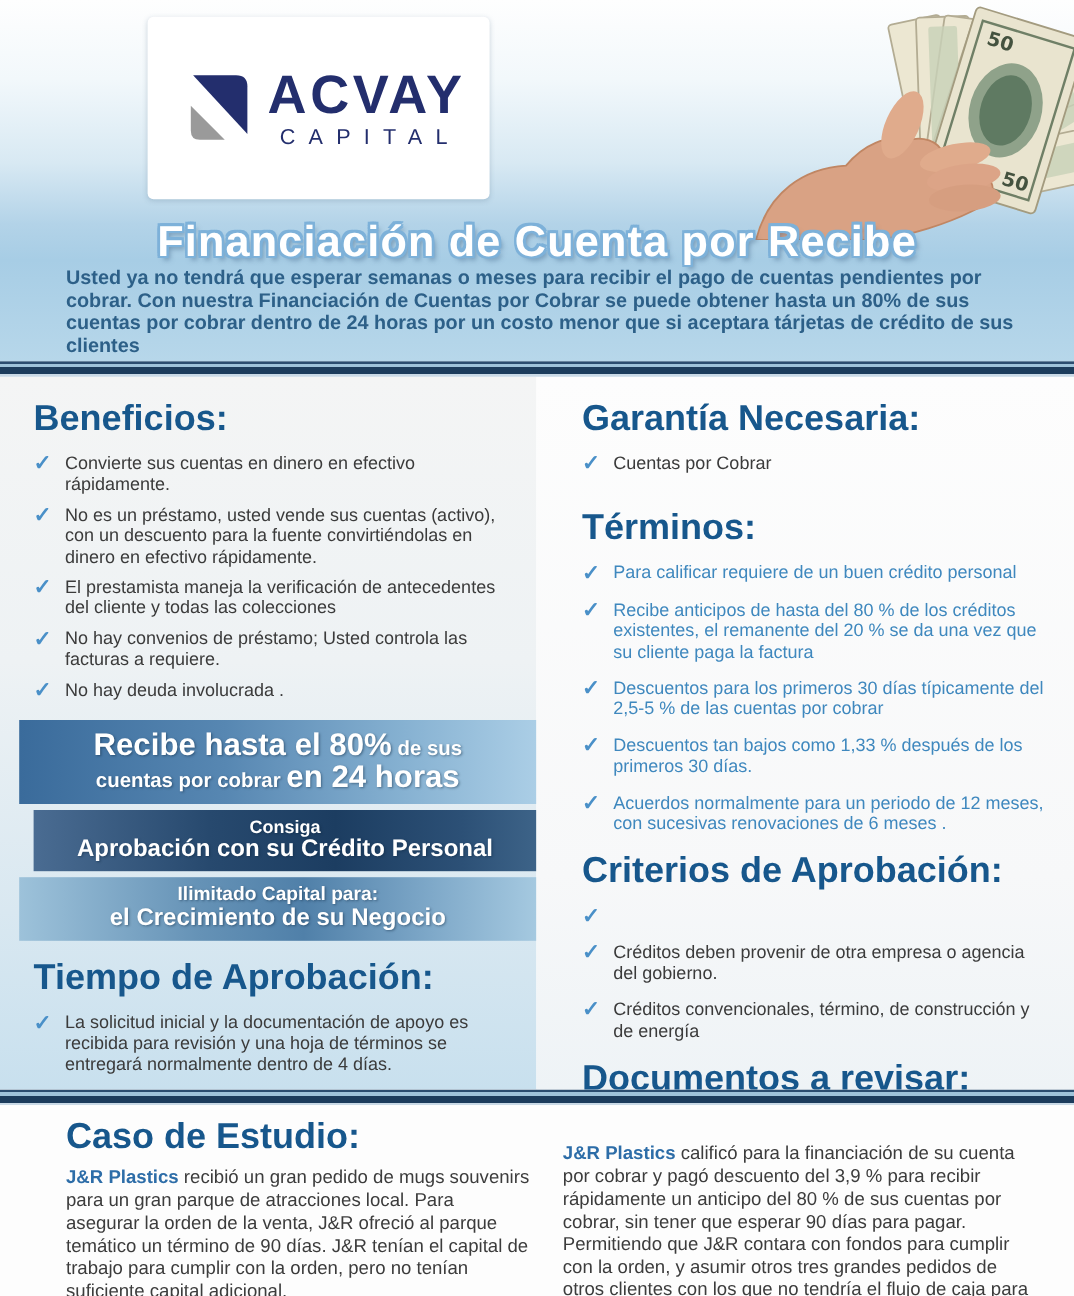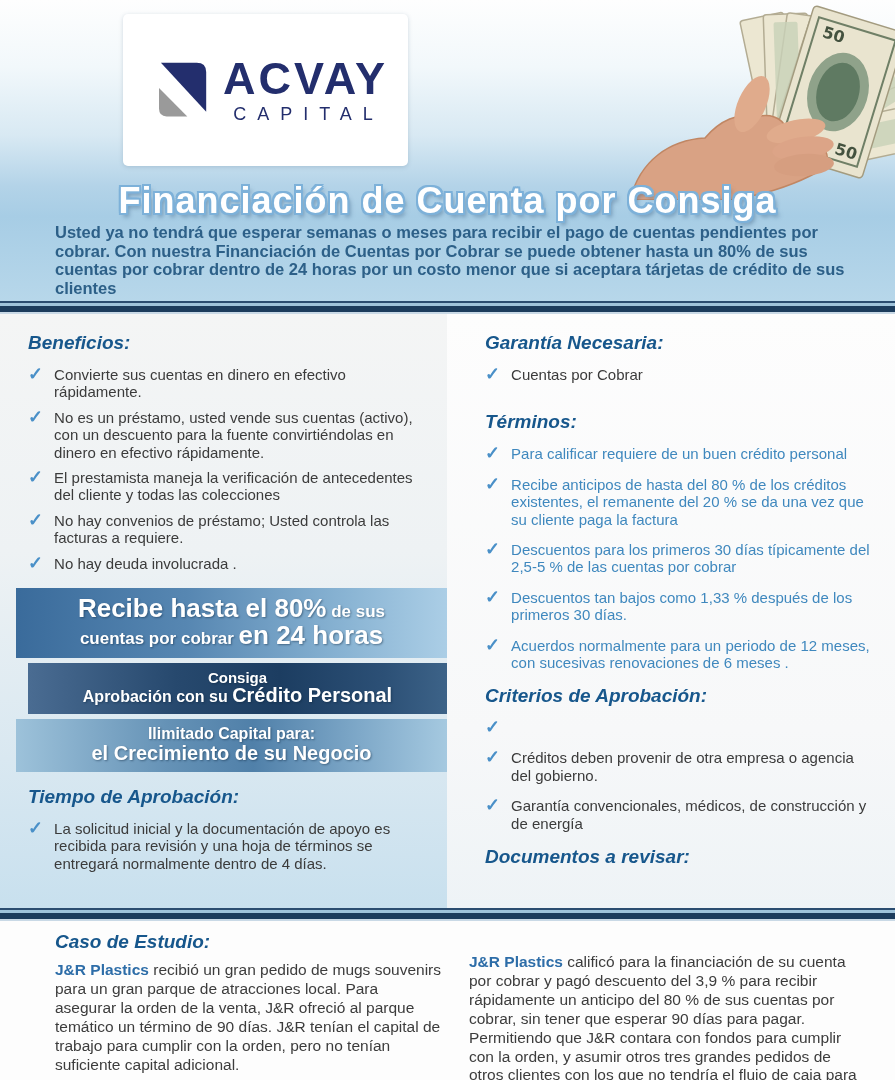--- a/index.html
+++ b/index.html
@@ -29,38 +29,38 @@
   .divider { height:13px;
              background:linear-gradient(180deg,#2b4d70 0 2px,#9fc3da 2px 5px,#1c3c5c 5px 11px,#c9d9e6 11px 13px); }
 
   
   .body-cols { display:flex; height:594px; overflow:hidden; }
   .col-left  { width:447px; flex:0 0 447px; padding:14px 14px 0 28px;
                background:linear-gradient(180deg,#f4f5f5 0%,#eef2f4 40%,#d9e8f1 75%,#c8e0ee 100%); }
   .col-right { flex:1; padding:14px 24px 0 38px;
                background:linear-gradient(180deg,#fdfdfd 0%,#f7f8f9 70%,#eef3f6 100%); }
 
-  h2.sec { font-size:19px; font-weight:bold; color:#17578c; margin:4px 0 12px;font-style:italic; }
+  h2.sec { font-size:30px; font-weight:bold; color:#17578c; margin:4px 0 12px; }
   ul.checklist { list-style:none; }
   ul.checklist li { display:flex; gap:11px; margin-bottom:8px; font-size:15px; color:#3b3b3b; line-height:1.16; }
   .check { color:#4a90c8; font-size:18px; font-weight:bold; line-height:.95; flex:0 0 auto; }
   ul.blue li { color:#3f88be; }
   ul.spread li { margin-bottom:13px; }
 
   
   .banners { margin:16px -14px 14px -28px;padding-left:16px; }
   .banner { text-align:center; color:#fff; padding:7px 4px 8px; margin-bottom:5px;
             text-shadow:1px 1px 2px rgba(10,35,60,.45); line-height:1.05; }
   .banner1 { background:linear-gradient(90deg,#3a6b9b 0%,#5787b2 40%,#87b2d2 75%,#abcee6 100%); }
   .banner2 { background:linear-gradient(90deg,#4a6c92 0%,#27496e 35%,#1c3d61 60%,#2c5076 85%,#3d6388 100%);margin-left:12px; }
   .banner3 { background:linear-gradient(90deg,#9dc2da 0%,#6592b6 35%,#5080a9 55%,#7fa9c9 80%,#a5c9e0 100%); }
   .b-big { font-size:26px; font-weight:bold; }
   .b-small { font-size:17px; font-weight:bold; }
   .b-top { font-size:15px; font-weight:bold; display:block; }
-  .b-mid { font-size:16px; font-weight:bold; }
+  .b-mid { font-size:20px; font-weight:bold; }
   .b-strong { font-size:20px; font-weight:bold; }
   .b-top3 { font-size:16px; font-weight:bold; display:block; }
   .b-strong3 { font-size:20px; font-weight:bold; }
 
   
   .caso { background:#fdfdfd; padding:8px 32px 0 55px; height:187px; display:flex; gap:26px; }
   .caso-left { width:388px; flex:0 0 388px; }
   .caso-left h2.sec { margin:2px 0 8px; }
   .caso p { font-size:15.5px; color:#3c3c3c; line-height:1.22; }
   .caso-right { flex:1; padding-top:24px; }
@@ -115,21 +115,21 @@
           </g>
           <path d="M30 200 C40 160 70 140 105 138 C120 120 140 112 152 118 C170 112 182 118 186 128 C196 124 206 128 208 138 C220 136 228 142 226 152 C230 160 224 170 210 176 C190 186 160 196 130 200 Z" fill="#d9a284" stroke="#c08663" stroke-width="1.5"></path>
           <ellipse cx="196" cy="131" rx="30" ry="11" fill="#e0ab8c" transform="rotate(-12 196 131)"></ellipse>
           <ellipse cx="203" cy="148" rx="31" ry="11" fill="#dca487" transform="rotate(-8 203 148)"></ellipse>
           <ellipse cx="204" cy="165" rx="30" ry="11" fill="#d69e80" transform="rotate(-4 204 165)"></ellipse>
           <ellipse cx="152" cy="104" rx="14" ry="30" fill="#e0ab8c" transform="rotate(24 152 104)"></ellipse>
         </g>
       </svg>
     </div>
 
-    <div class="hero-title">Financiación de Cuenta por Consiga</div>
+    <div class="hero-title">Financiación de Cuenta por Recibe</div>
     <div class="hero-intro">Usted ya no tendrá que esperar semanas o meses para recibir el pago de cuentas pendientes por cobrar. Con nuestra Financiación de Cuentas por Cobrar se puede obtener hasta un 80% de sus cuentas por cobrar dentro de 24 horas por un costo menor que si aceptara tárjetas de crédito de sus clientes</div>
   </div>
 
   <div class="divider"></div>
 
   <div class="body-cols">
 
     <div class="col-left">
       <h2 class="sec">Beneficios:</h2>
       <ul class="checklist">
@@ -217,21 +217,21 @@
       <ul class="checklist spread" style="margin-bottom:14px;">
         <li>
             <span class="check">✓</span>
           </li>
         <li>
             <span class="check">✓</span>
             <span>Créditos deben provenir de otra empresa o agencia del gobierno.</span>
           </li>
         <li>
             <span class="check">✓</span>
-            <span>Garantía convencionales, médicos, de construcción y de energía</span>
+            <span>Créditos convencionales, término, de construcción y de energía</span>
           </li>
       </ul>
 
       <h2 class="sec">Documentos a revisar:</h2>
 
     </div>
   </div>
 
   <div class="divider"></div>
 

